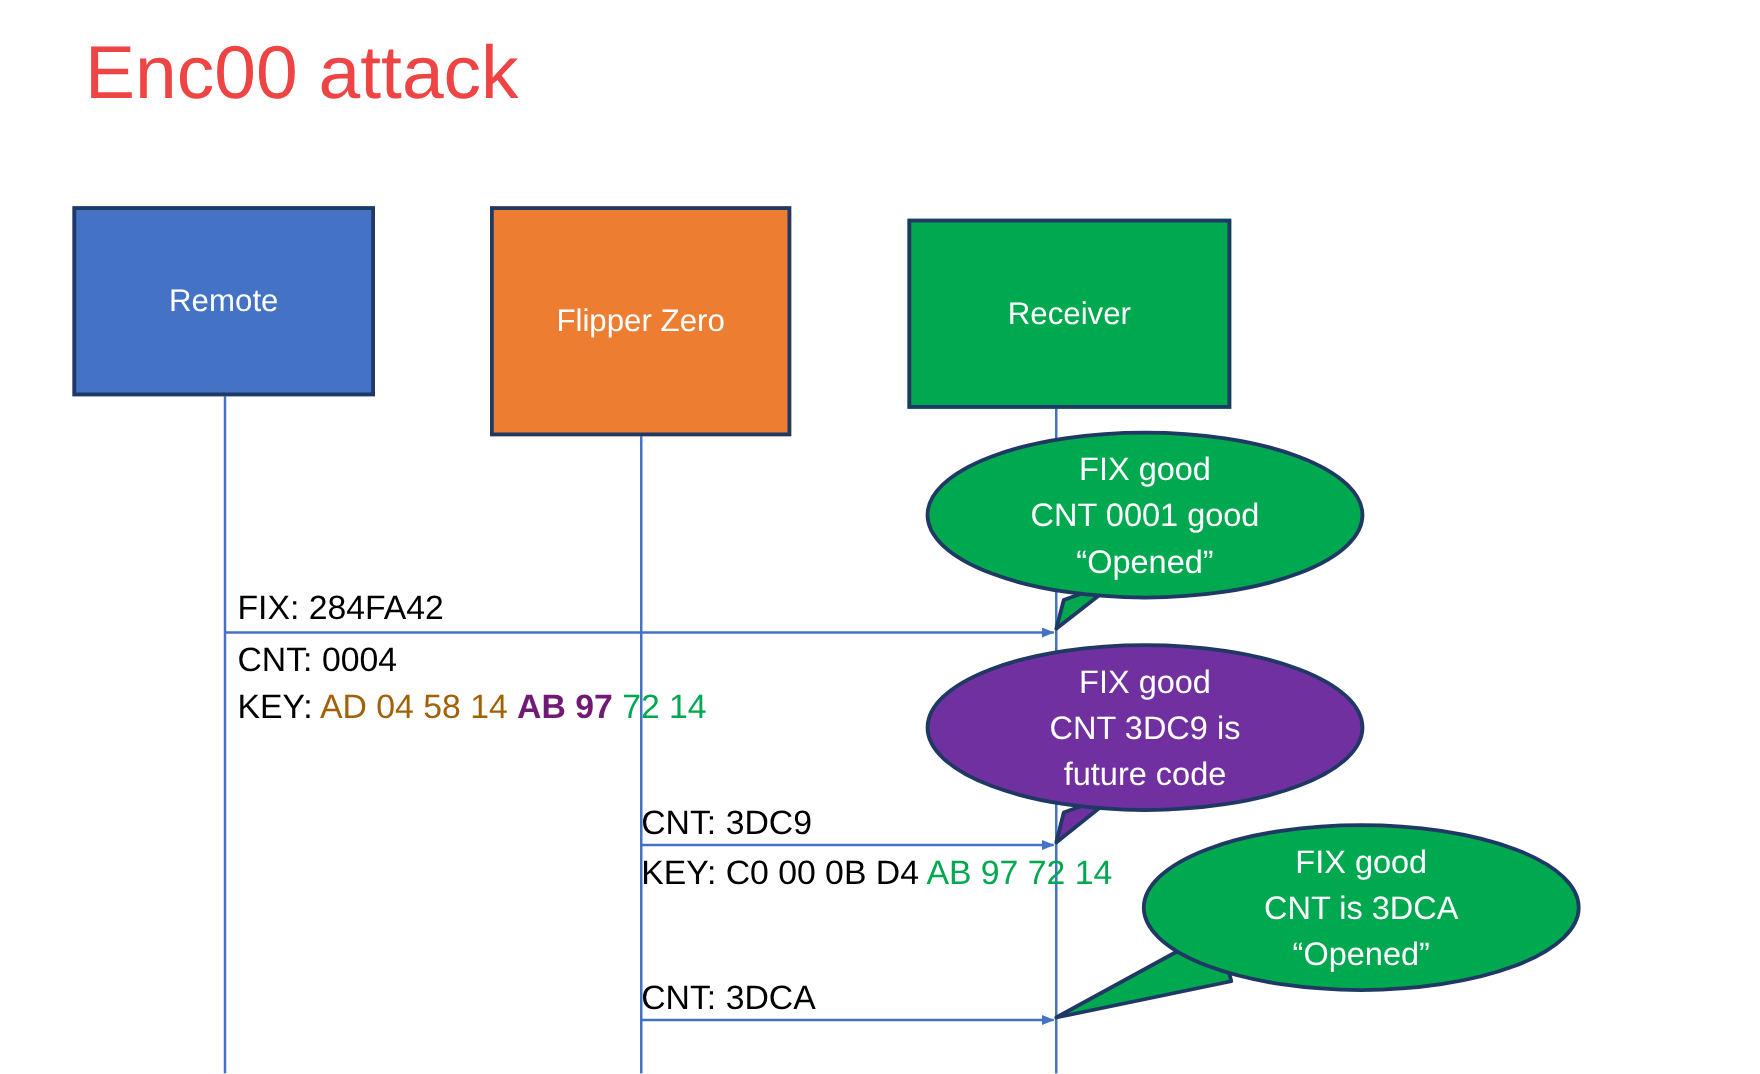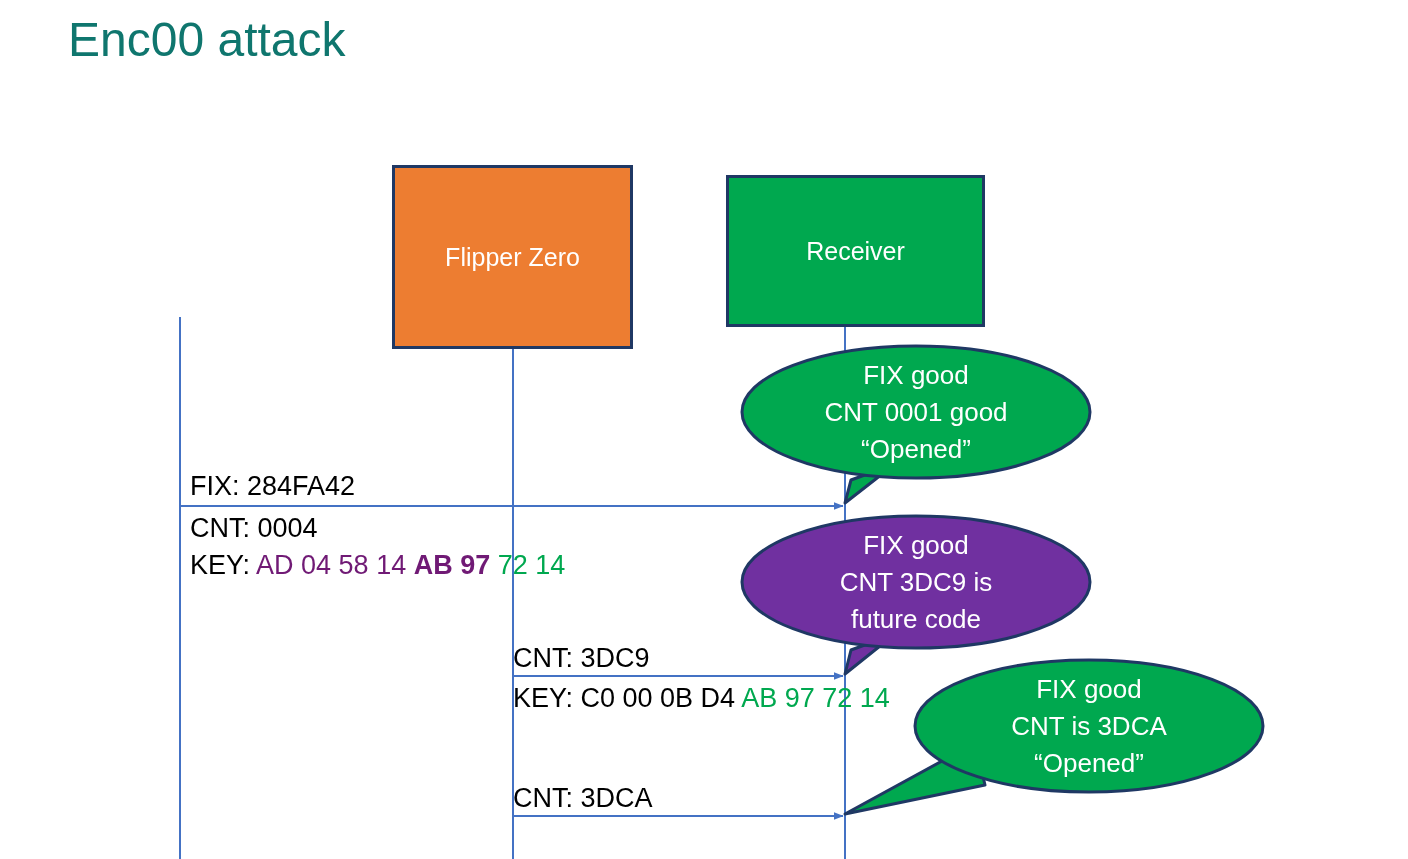--- a/index.html
+++ b/index.html
@@ -23,24 +23,24 @@
     left: 0;
     top: 0;
     width: 1408px;
     height: 859px;
   }
 
   
   .title {
     position: absolute;
     left: 68px;
-    top: 2px;
-    font-size: 48px;
+    top: 20px;
+    font-size: 60px;
     line-height: 76px;
-    color: #0f766e;
+    color: #ef4444;
     font-weight: 400;
     letter-spacing: 0px;
     white-space: nowrap;
   }
 
   
   .actor-box {
     position: absolute;
     box-sizing: border-box;
     border: 3px solid #1F3864;
@@ -57,21 +57,21 @@
   }
 
   
   .msg {
     position: absolute;
     font-size: 27px;
     line-height: 36px;
     color: #000000;
     white-space: nowrap;
   }
-  .k-red   { color: #701a75; }
+  .k-red   { color: #a16207; }
   .k-green { color: #00A84F; text-align: right; }
   .k-green-b { color: #701a75; font-weight: bold; }
 
   
   .bubble-text {
     position: absolute;
     color: #ffffff;
     font-size: 26px;
     line-height: 37px;
     text-align: center;
@@ -109,20 +109,23 @@
     </g>
 
     <g>
       <path d="M 845,814 L 975,743 L 985,785 Z" fill="#00A84F" stroke="#1F3864" stroke-width="3" stroke-linejoin="round"></path>
       <ellipse cx="1089" cy="726" rx="174" ry="66" fill="#00A84F" stroke="#1F3864" stroke-width="3"></ellipse>
     </g>
   </svg>
 
   <div class="title">Enc00 attack</div>
 
+  <div class="actor-box" style="left:58px; top:165px; width:242px; height:152px; background:#4472C4;">
+    <span class="actor-label">Remote</span>
+  </div>
 
   <div class="actor-box" style="left:392px; top:165px; width:241px; height:184px; background:#ED7D31;">
     <span class="actor-label">Flipper Zero</span>
   </div>
 
   <div class="actor-box" style="left:726px; top:175px; width:259px; height:152px; background:#00A84F;">
     <span class="actor-label">Receiver</span>
   </div>
 
   <div class="msg" style="left:190px; top:468px;">

